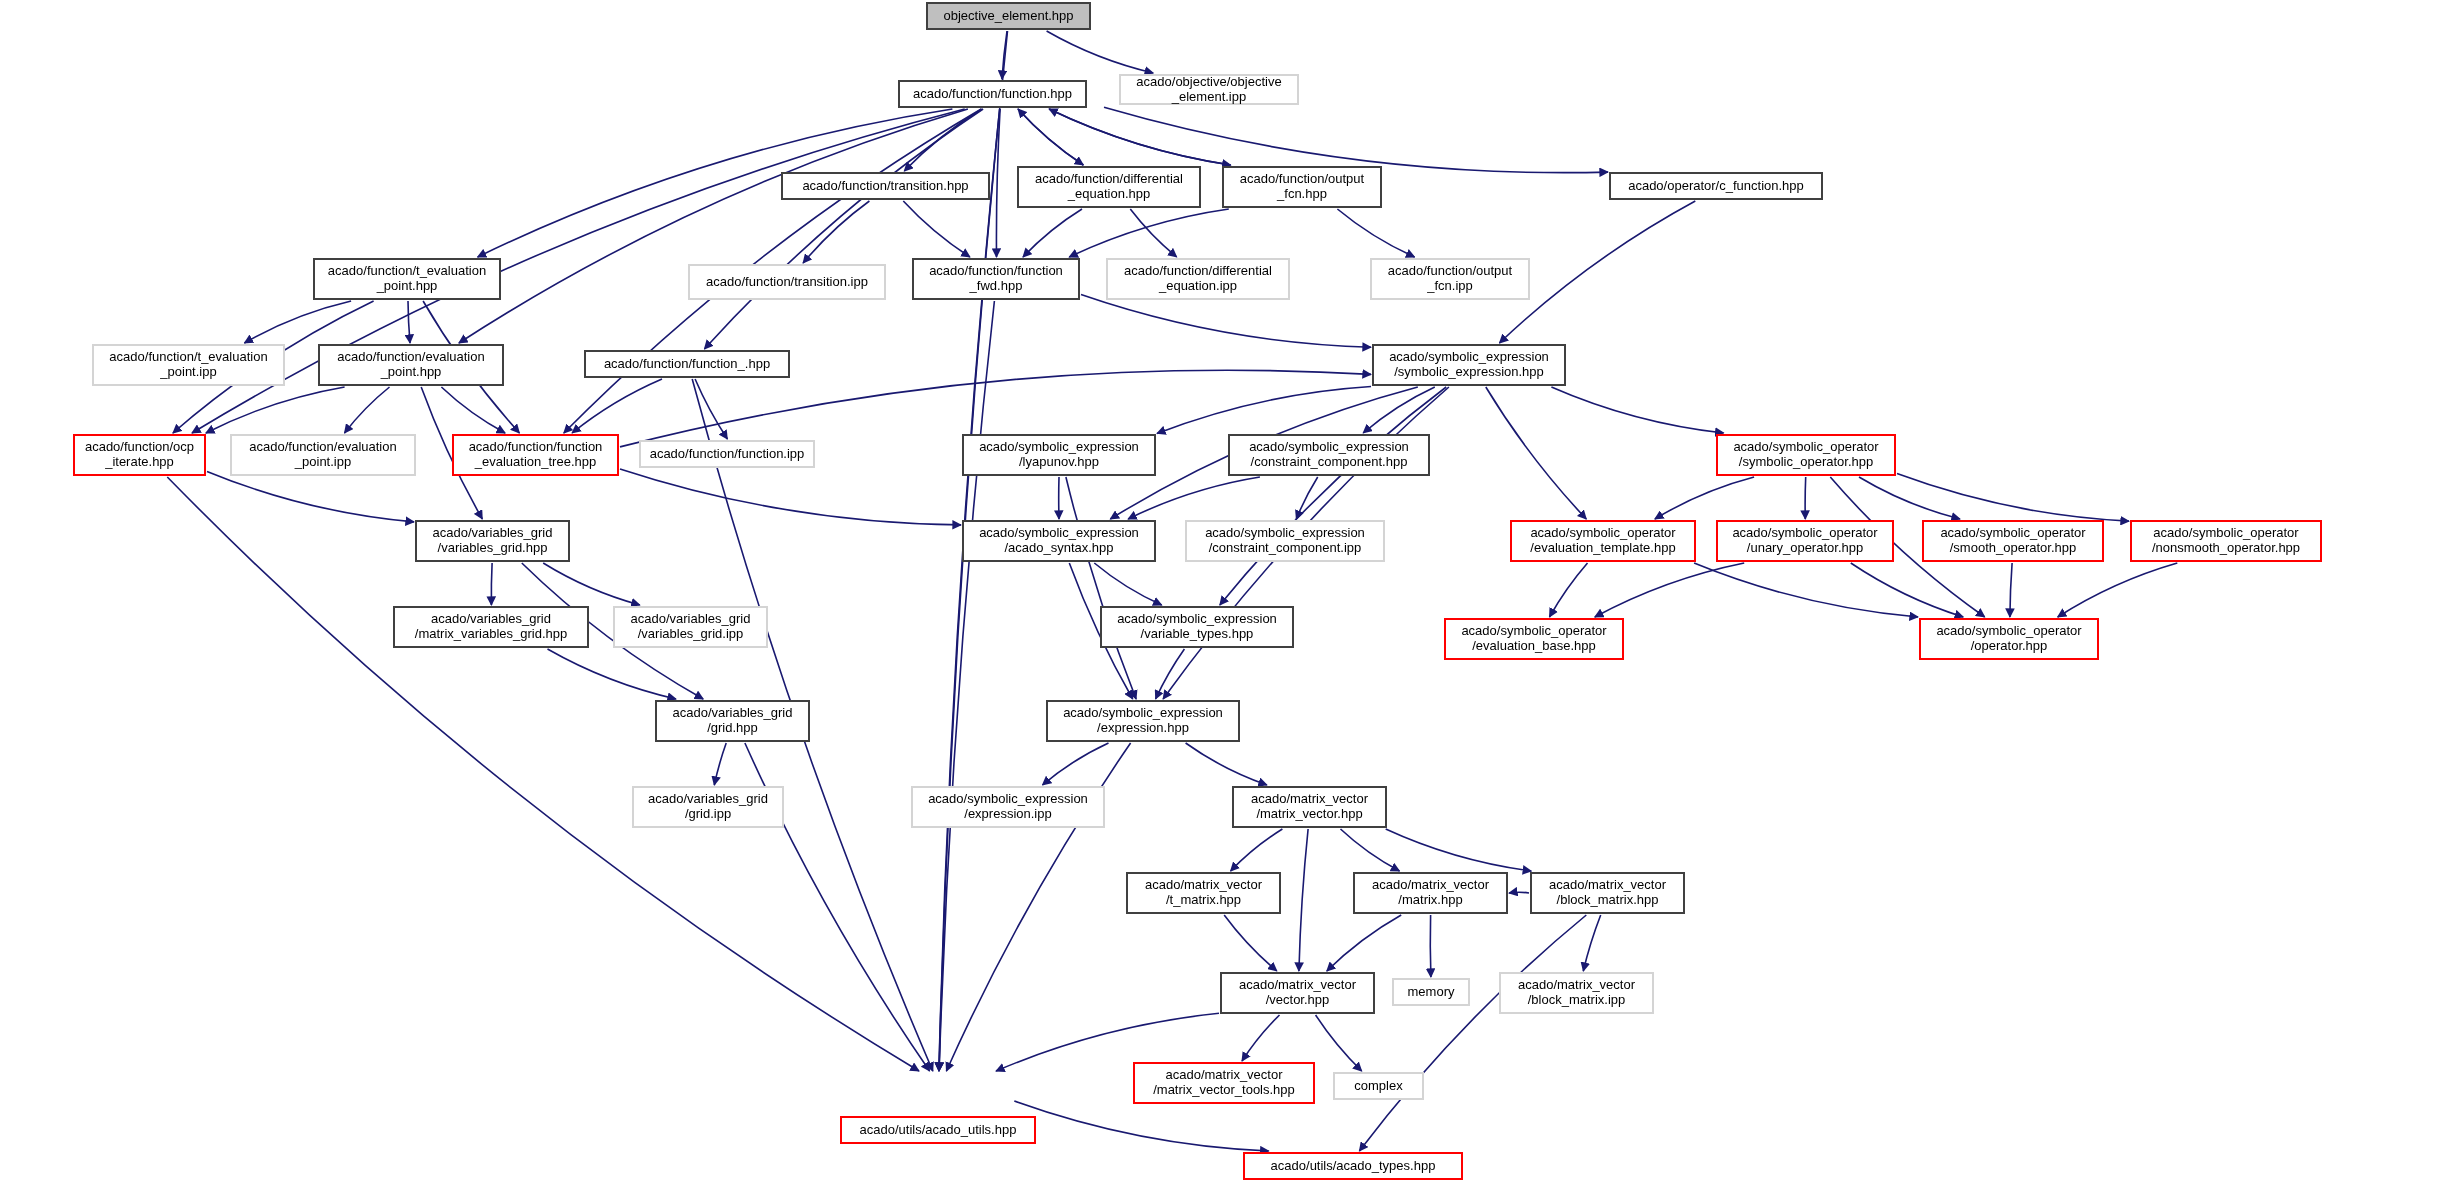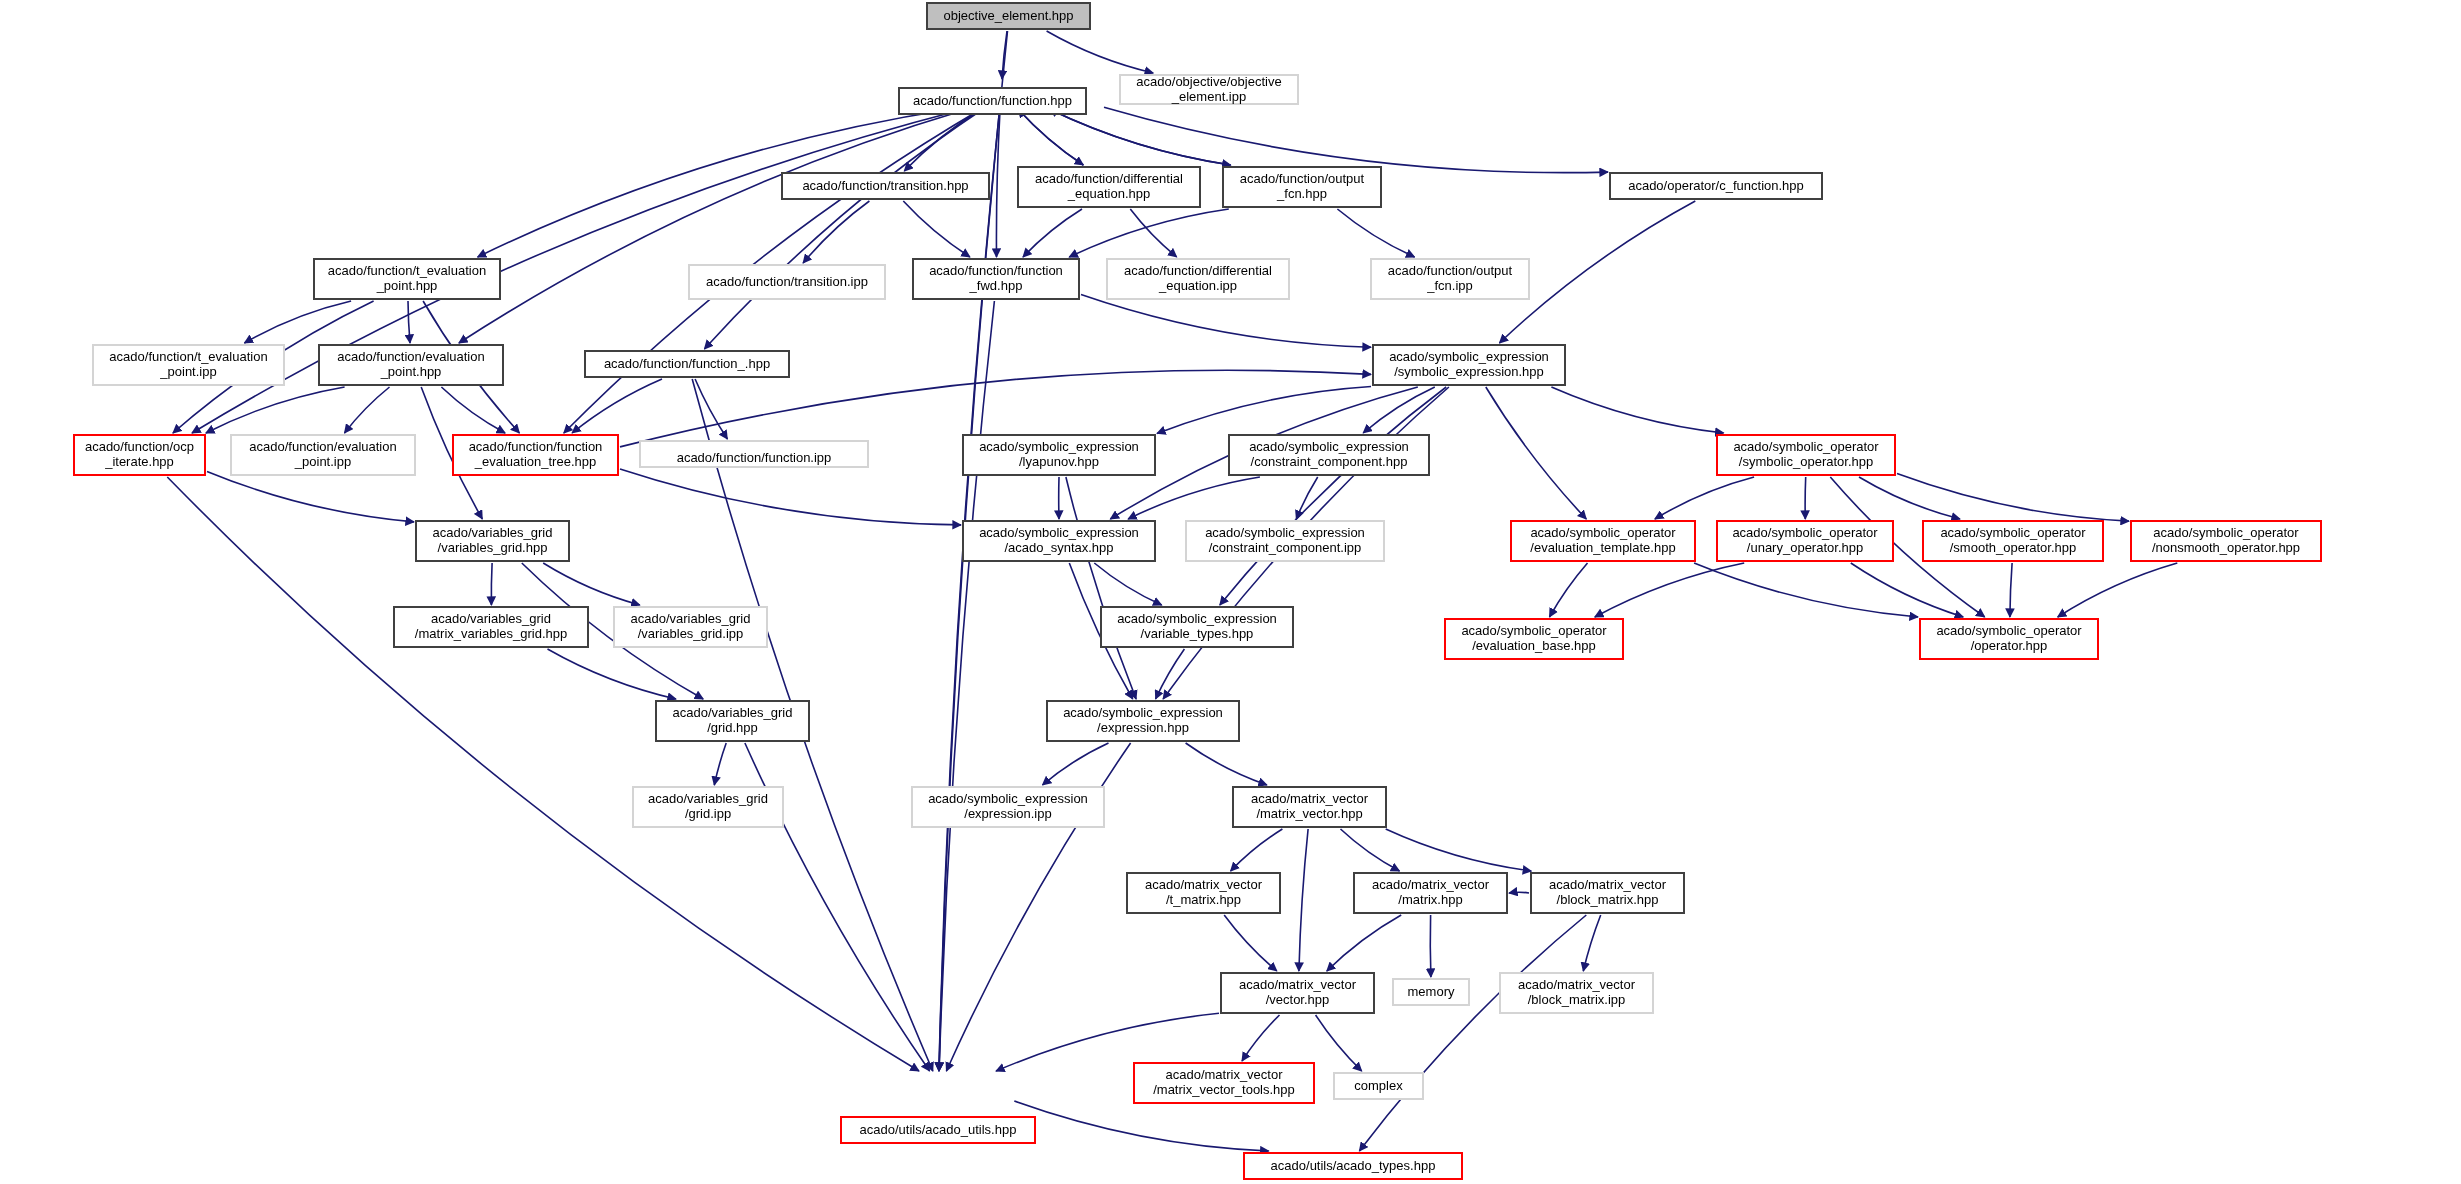--- a/index.html
+++ b/index.html
@@ -111,21 +111,21 @@
         <path d="M 1600.7 915.0 Q 1590.1 942.4 1583.3 971.0" marker-end="url(#arrow)"></path>
         <path d="M 1586.3 915.0 Q 1459.0 1019.7 1359.4 1151.0" marker-end="url(#arrow)"></path>
         <path d="M 1219.0 1013.3 Q 1103.1 1025.2 996.0 1071.0" marker-end="url(#arrow)"></path>
         <path d="M 1279.5 1015.0 Q 1258.2 1035.9 1242.0 1061.0" marker-end="url(#arrow)"></path>
         <path d="M 1315.6 1015.0 Q 1335.5 1045.5 1361.7 1071.0" marker-end="url(#arrow)"></path>
         <path d="M 1014.3 1101.0 Q 1137.7 1145.5 1268.7 1151.0" marker-end="url(#arrow)"></path>
       </g>
   </svg>
   <div id="node-layer">
       <div class="node n-root" style="left: 926px; top: 2px; width: 165px; height: 28px;"><span>objective_element.hpp</span></div>
-      <div class="node n-dark" style="left: 898px; top: 87px; width: 189px; height: 28px;"><span>acado/function/function.hpp</span></div>
+      <div class="node n-dark" style="left: 898px; top: 80px; width: 189px; height: 28px;"><span>acado/function/function.hpp</span></div>
       <div class="node n-light" style="left: 1119px; top: 74px; width: 180px; height: 31px;"><span>acado/objective/objective
 _element.ipp</span></div>
       <div class="node n-dark" style="left: 781px; top: 172px; width: 209px; height: 28px;"><span>acado/function/transition.hpp</span></div>
       <div class="node n-dark" style="left: 1017px; top: 166px; width: 184px; height: 42px;"><span>acado/function/differential
 _equation.hpp</span></div>
       <div class="node n-dark" style="left: 1222px; top: 166px; width: 160px; height: 42px;"><span>acado/function/output
 _fcn.hpp</span></div>
       <div class="node n-dark" style="left: 1609px; top: 172px; width: 214px; height: 28px;"><span>acado/operator/c_function.hpp</span></div>
       <div class="node n-dark" style="left: 313px; top: 258px; width: 188px; height: 42px;"><span>acado/function/t_evaluation
 _point.hpp</span></div>
@@ -142,21 +142,21 @@
 _point.hpp</span></div>
       <div class="node n-dark" style="left: 584px; top: 350px; width: 206px; height: 28px;"><span>acado/function/function_.hpp</span></div>
       <div class="node n-dark" style="left: 1372px; top: 344px; width: 194px; height: 42px;"><span>acado/symbolic_expression
 /symbolic_expression.hpp</span></div>
       <div class="node n-red" style="left: 73px; top: 434px; width: 133px; height: 42px;"><span>acado/function/ocp
 _iterate.hpp</span></div>
       <div class="node n-light" style="left: 230px; top: 434px; width: 186px; height: 42px;"><span>acado/function/evaluation
 _point.ipp</span></div>
       <div class="node n-red" style="left: 452px; top: 434px; width: 167px; height: 42px;"><span>acado/function/function
 _evaluation_tree.hpp</span></div>
-      <div class="node n-light" style="left: 639px; top: 440px; width: 230px; height: 28px; align-items: flex-end;"><span>acado/function/function.ipp</span></div>
+      <div class="node n-light" style="left: 639px; top: 440px; width: 176px; height: 28px;"><span>acado/function/function.ipp</span></div>
       <div class="node n-dark" style="left: 962px; top: 434px; width: 194px; height: 42px;"><span>acado/symbolic_expression
 /lyapunov.hpp</span></div>
       <div class="node n-dark" style="left: 1228px; top: 434px; width: 202px; height: 42px;"><span>acado/symbolic_expression
 /constraint_component.hpp</span></div>
       <div class="node n-red" style="left: 1716px; top: 434px; width: 180px; height: 42px;"><span>acado/symbolic_operator
 /symbolic_operator.hpp</span></div>
       <div class="node n-dark" style="left: 415px; top: 520px; width: 155px; height: 42px;"><span>acado/variables_grid
 /variables_grid.hpp</span></div>
       <div class="node n-dark" style="left: 962px; top: 520px; width: 194px; height: 42px;"><span>acado/symbolic_expression
 /acado_syntax.hpp</span></div>

